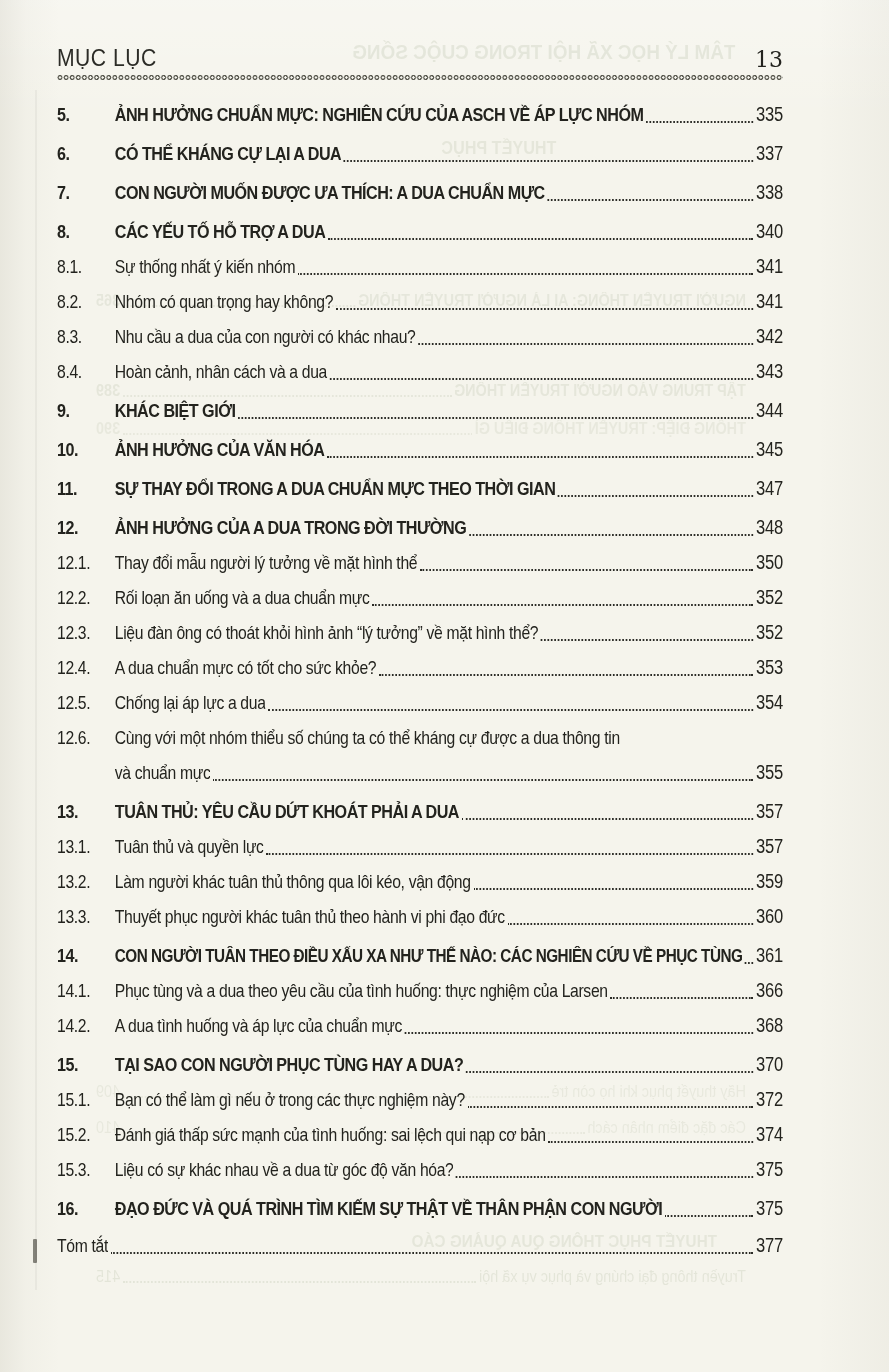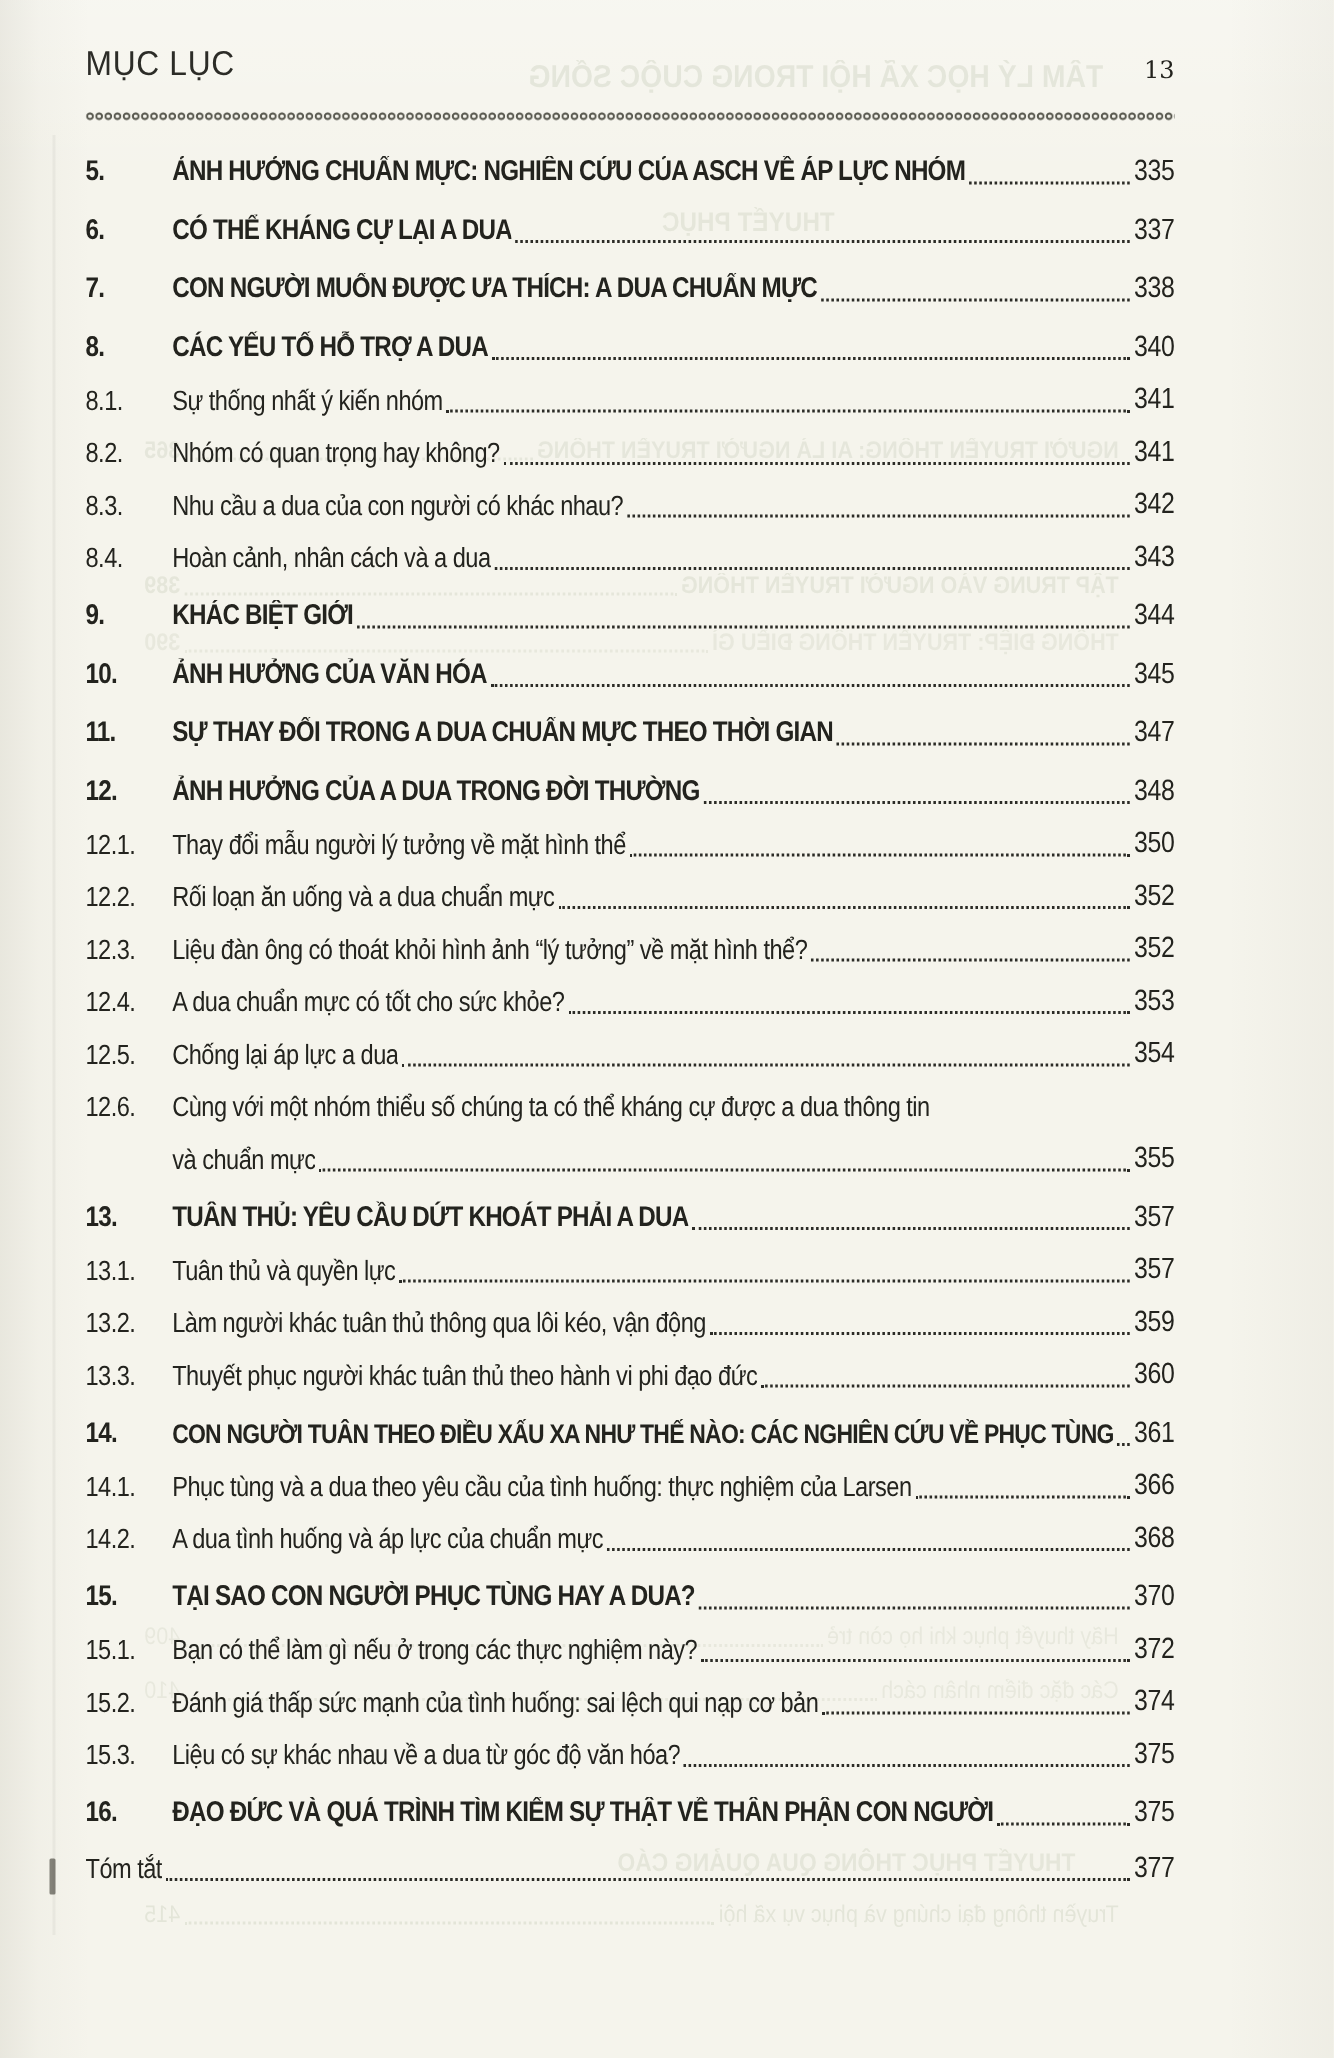--- a/index.html
+++ b/index.html
@@ -10,33 +10,33 @@
     background-image:
       linear-gradient(90deg, rgba(120,115,95,0.10) 0px, rgba(120,115,95,0.03) 26px, rgba(0,0,0,0) 60px),
       linear-gradient(90deg, rgba(0,0,0,0) 92%, rgba(120,115,95,0.05) 100%),
       linear-gradient(180deg, rgba(255,255,255,0.25) 0, rgba(0,0,0,0) 120px);
     font-family:"Liberation Sans","DejaVu Sans",sans-serif;
     color:#23231e;
   }
 
   
   .page-header {
-    position:absolute; left:57px; top:26px; width:726px; height:30px; z-index:3;
+    position:absolute; left:57px; top:42px; width:726px; height:30px; z-index:3;
   }
   .header-title {
     position:absolute; left:0; bottom:0;
     font-size:23px; font-weight:500; letter-spacing:0.5px;
     color:#2c2c27;
     transform:scaleX(0.92); transform-origin:left bottom;
     white-space:nowrap;
   }
   .header-pageno {
     position:absolute; right:0; bottom:0;
     font-family:"DejaVu Serif","Liberation Serif",serif;
-    font-size:16px; font-weight:500; color:#23231e;margin-left:28px;
+    font-size:22px; font-weight:500; color:#23231e;margin-left:28px;
   }
   .chain-rule {
     position:absolute; left:57px; top:74px; width:726px; height:7px; z-index:3;
     background-image:radial-gradient(circle at 3px 3.5px,
         rgba(60,60,50,0) 1px, rgba(60,60,50,0.85) 1.4px,
         rgba(60,60,50,0.85) 2.3px, rgba(60,60,50,0) 2.8px);
     background-size:6.1px 7px; background-repeat:repeat-x;
   }
 
   

